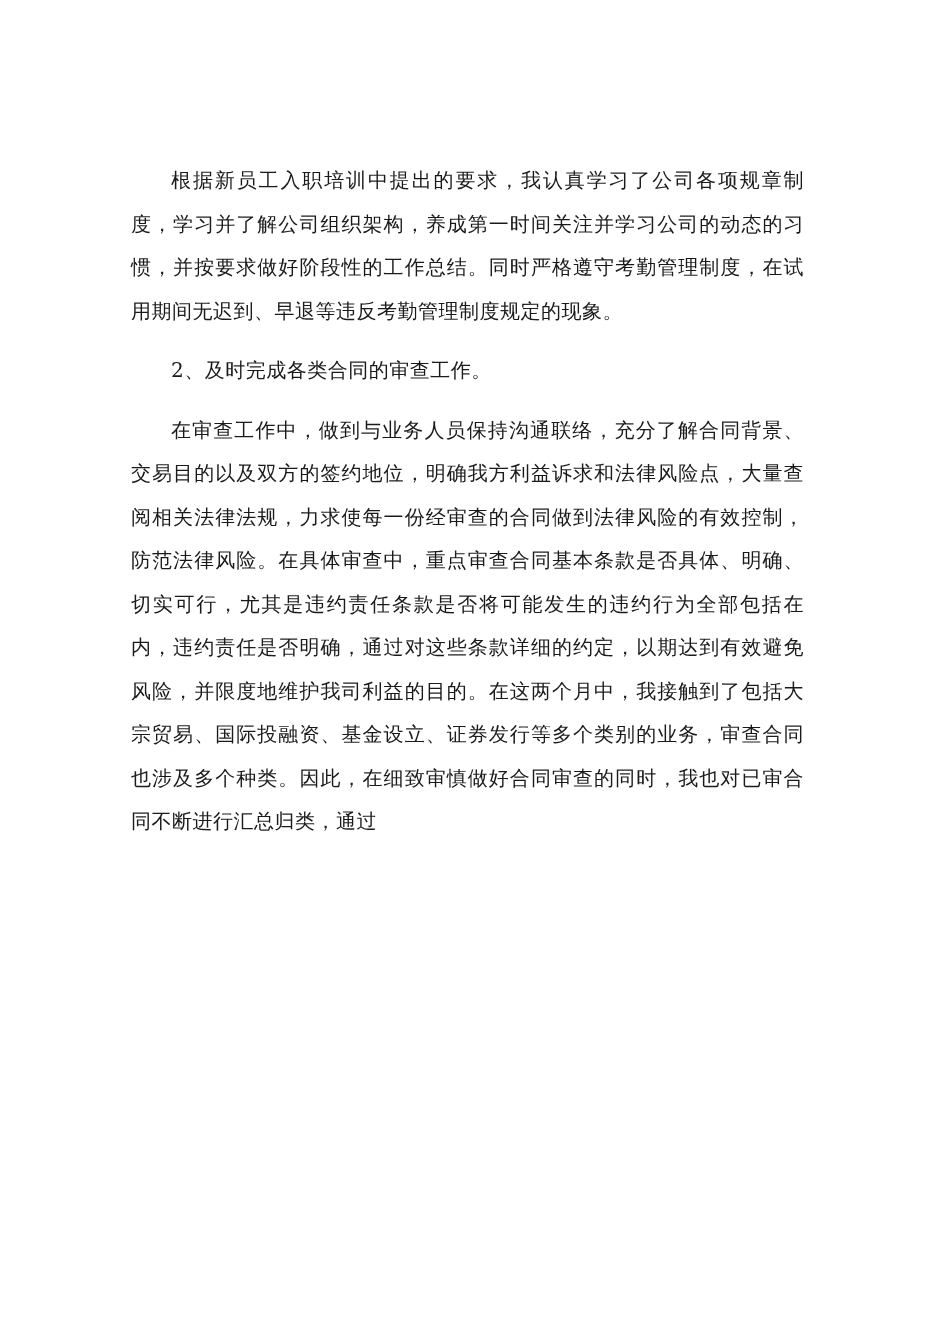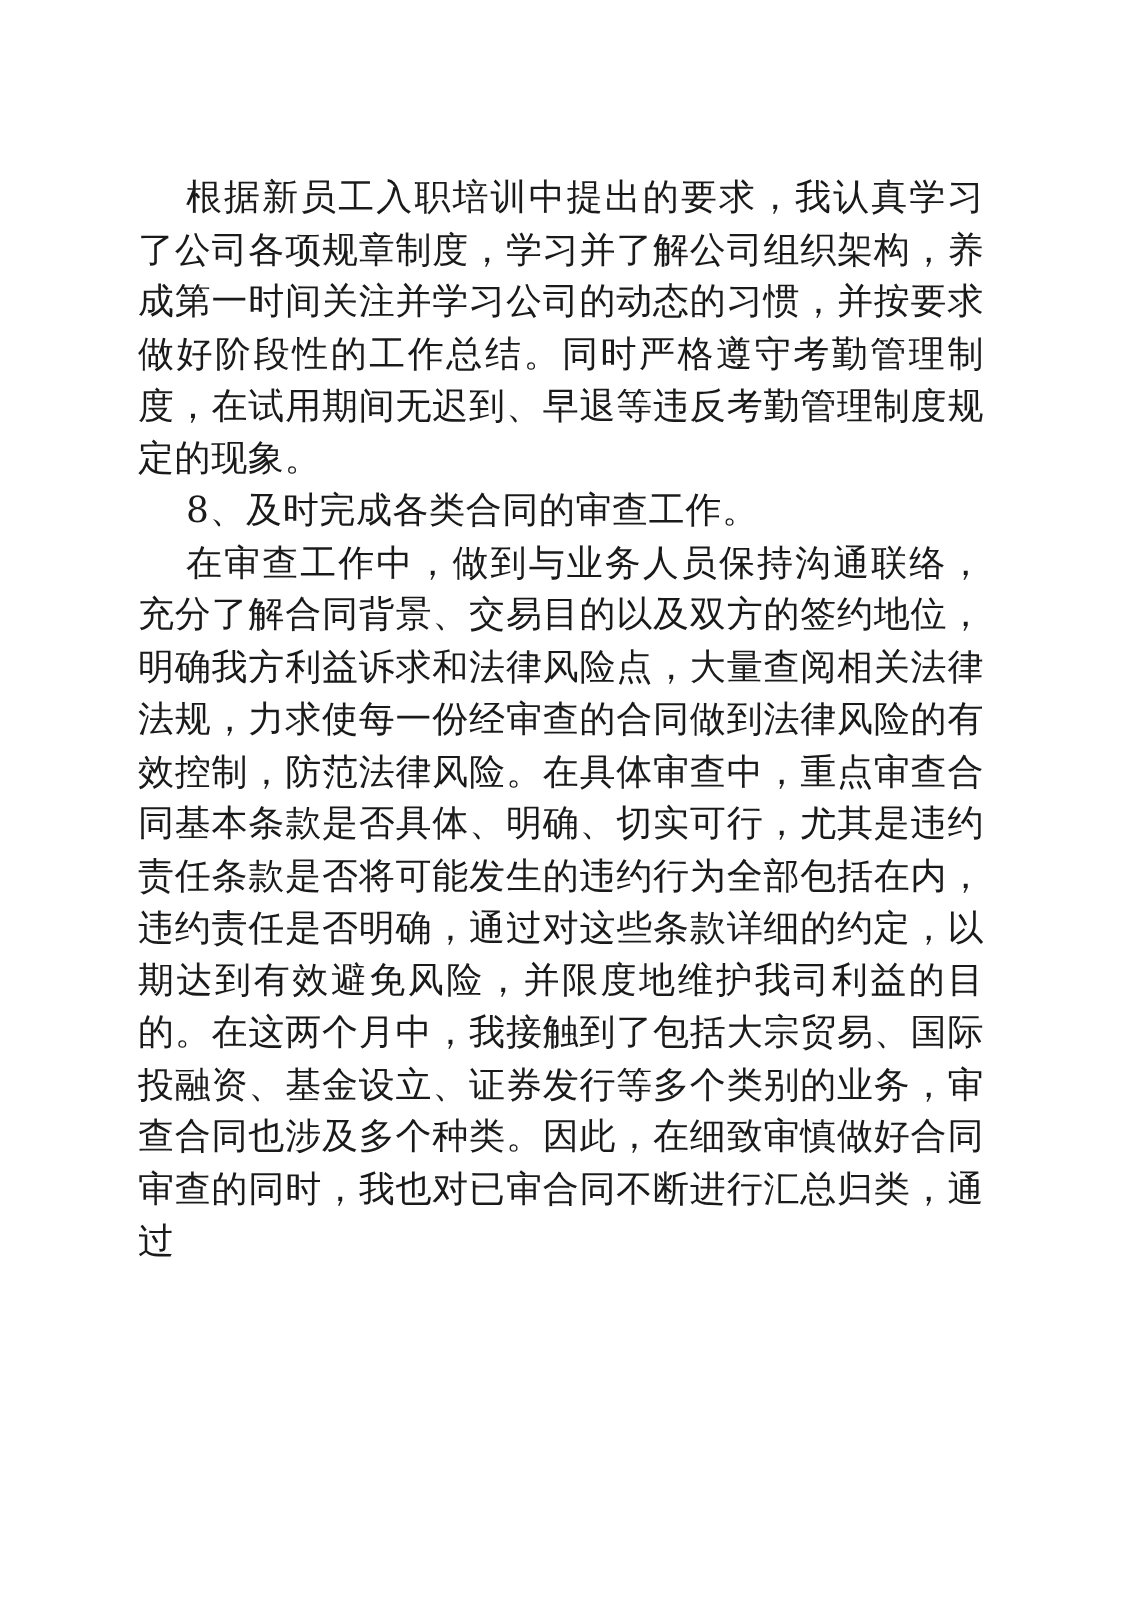--- a/index.html
+++ b/index.html
@@ -18,23 +18,23 @@
     width: 950px;
     height: 1344px;
     background: #ffffff;
     padding: 143px 115px 0 115px;
   }
   .doc-content {
     width: 705px;
     color: #1a1a1a;
   }
   .doc-content p {
-    margin: 0;
+    margin: 16px;
     padding: 0;
-    font-size: 30px;
+    font-size: 20px;
     line-height: 43.5px;
     text-align: justify;
     text-justify: inter-character;
     text-indent: 40px;
     letter-spacing: 0.5px;
     word-break: break-all;
   }
   .doc-content p.para-body {
     font-weight: normal;
     font-family: "DejaVu Serif", "Liberation Serif", serif;
@@ -44,16 +44,16 @@
     font-family: "DejaVu Sans", "Liberation Sans", sans-serif;
     letter-spacing: 0px;
   }
 </style>
 </head>
 <body>
 
 <div class="doc-page">
   <div class="doc-content">
     <p class="para-body">根据新员工入职培训中提出的要求，我认真学习了公司各项规章制度，学习并了解公司组织架构，养成第一时间关注并学习公司的动态的习惯，并按要求做好阶段性的工作总结。同时严格遵守考勤管理制度，在试用期间无迟到、早退等违反考勤管理制度规定的现象。</p>
-    <p class="para-body">8、及时完成各类合同的审查工作。</p>
+    <p class="para-body">2、及时完成各类合同的审查工作。</p>
     <p class="para-body">在审查工作中，做到与业务人员保持沟通联络，充分了解合同背景、交易目的以及双方的签约地位，明确我方利益诉求和法律风险点，大量查阅相关法律法规，力求使每一份经审查的合同做到法律风险的有效控制，防范法律风险。在具体审查中，重点审查合同基本条款是否具体、明确、切实可行，尤其是违约责任条款是否将可能发生的违约行为全部包括在内，违约责任是否明确，通过对这些条款详细的约定，以期达到有效避免风险，并限度地维护我司利益的目的。在这两个月中，我接触到了包括大宗贸易、国际投融资、基金设立、证券发行等多个类别的业务，审查合同也涉及多个种类。因此，在细致审慎做好合同审查的同时，我也对已审合同不断进行汇总归类，通过</p>
   </div>
 </div>
 
 </body></html>

